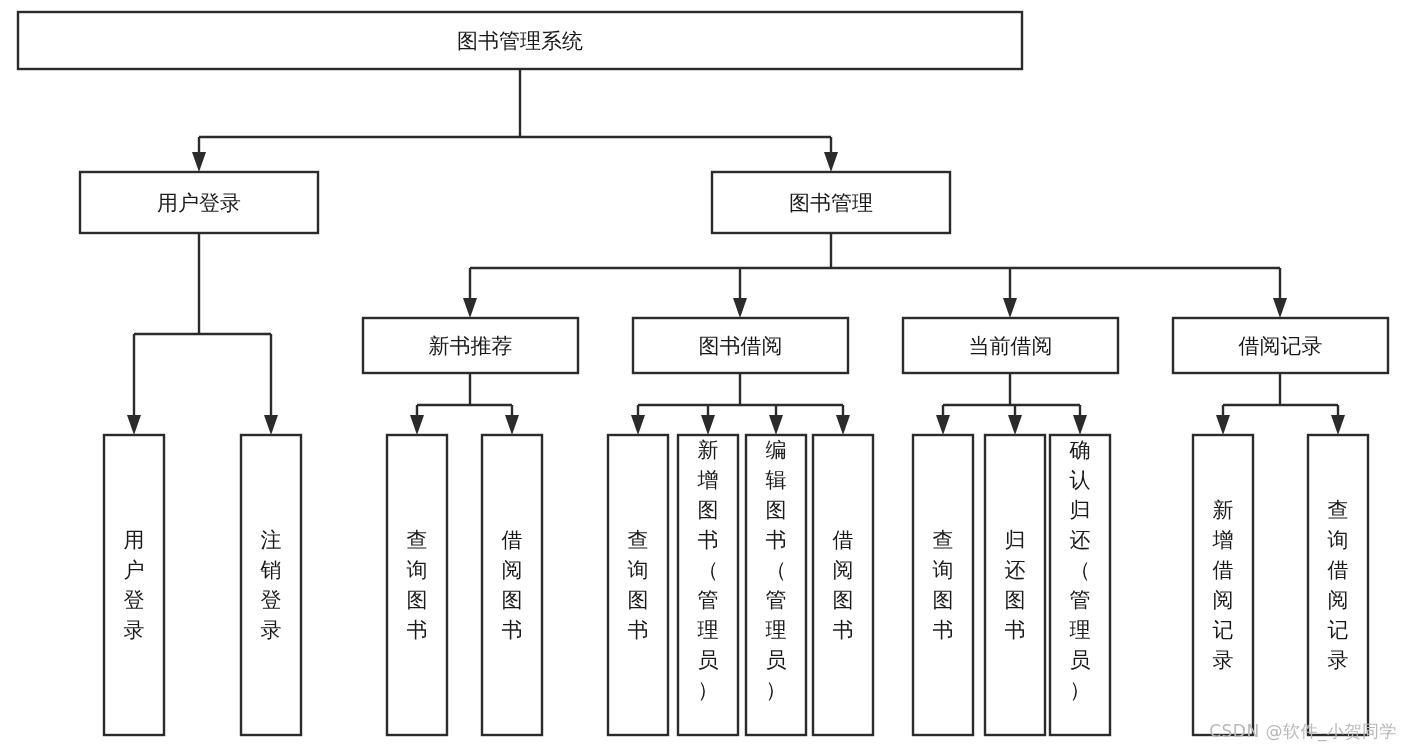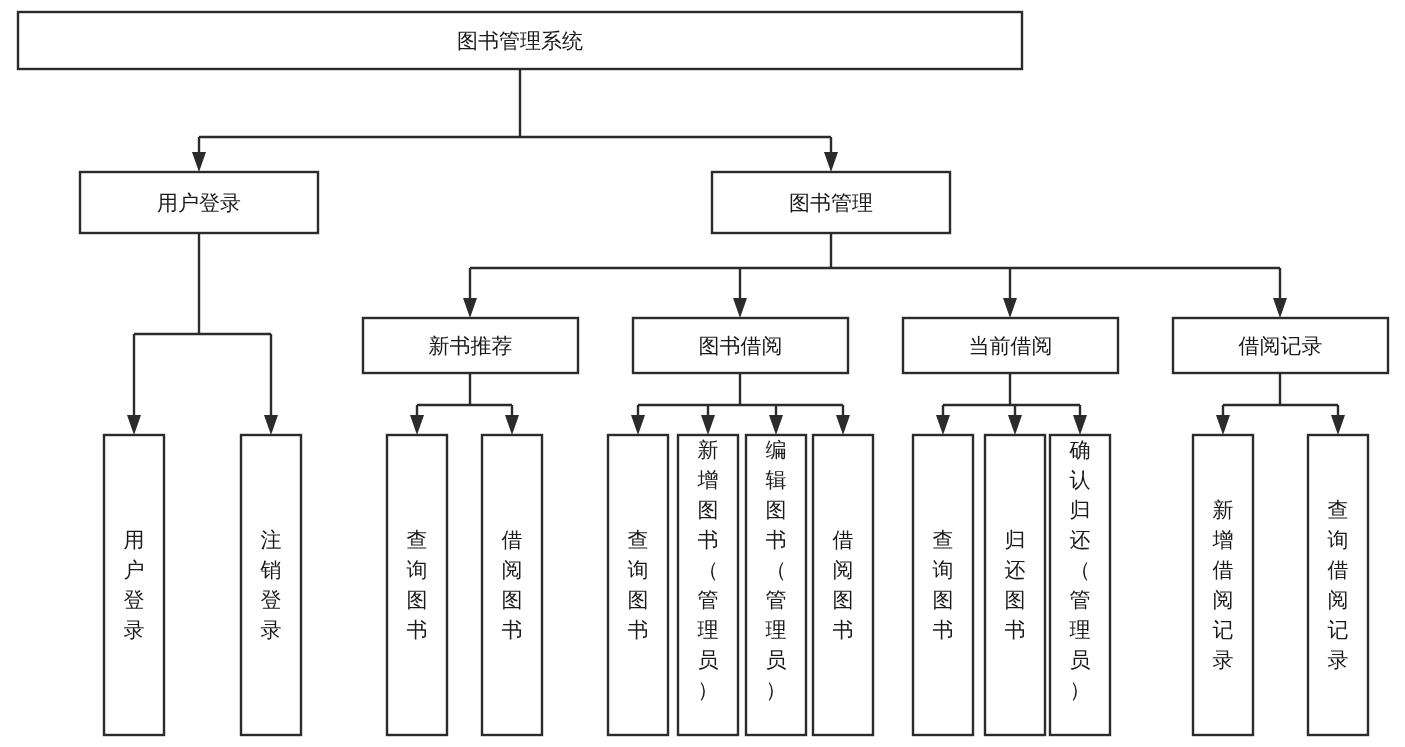--- a/index.html
+++ b/index.html
@@ -201,13 +201,14 @@
         <g>
           <rect class="node-box" x="1193" y="435" width="60" height="300"></rect>
           <text class="node-label-vertical" x="1223" y="517"><tspan x="1223" dy="0">新</tspan><tspan x="1223" dy="30">增</tspan><tspan x="1223" dy="30">借</tspan><tspan x="1223" dy="30">阅</tspan><tspan x="1223" dy="30">记</tspan><tspan x="1223" dy="30">录</tspan></text>
         </g>
         <g>
           <rect class="node-box" x="1308" y="435" width="60" height="300"></rect>
           <text class="node-label-vertical" x="1338" y="517"><tspan x="1338" dy="0">查</tspan><tspan x="1338" dy="30">询</tspan><tspan x="1338" dy="30">借</tspan><tspan x="1338" dy="30">阅</tspan><tspan x="1338" dy="30">记</tspan><tspan x="1338" dy="30">录</tspan></text>
         </g>
       </g>
   </svg>
+  <div class="watermark">CSDN @软件_小贺同学</div>
 </div>
 
 </body></html>

